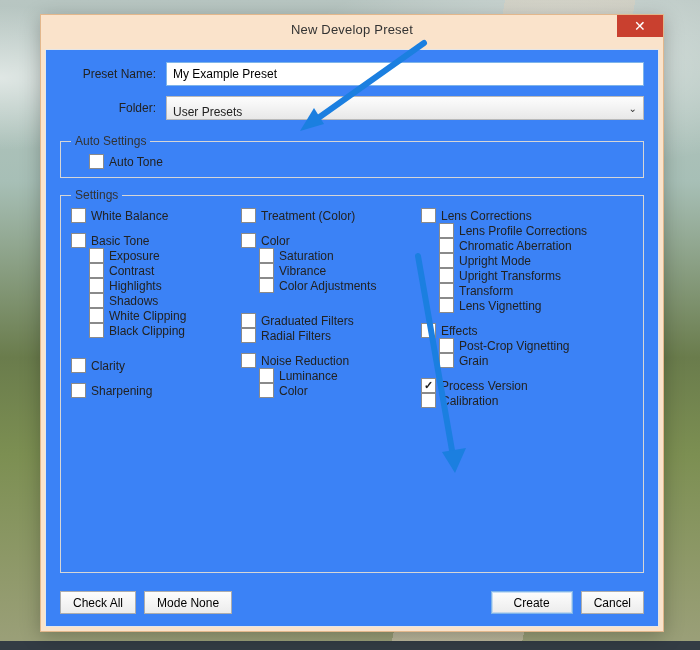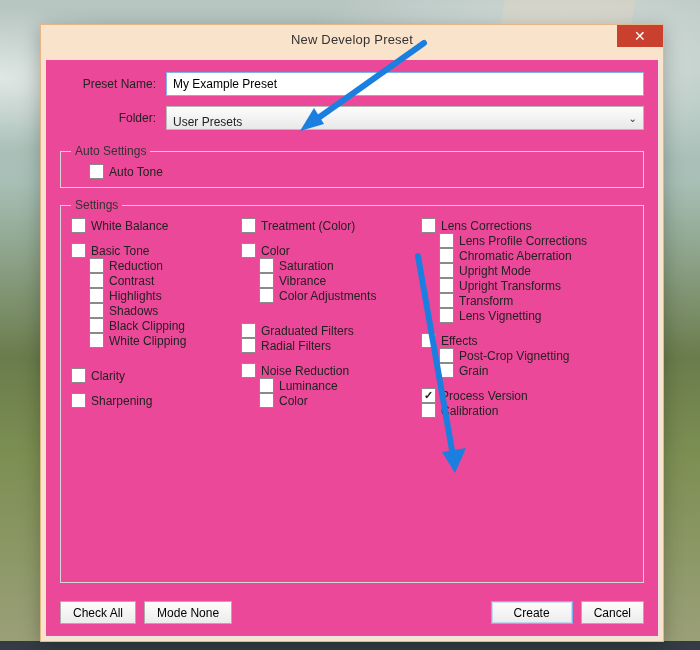--- a/index.html
+++ b/index.html
@@ -2,24 +2,24 @@
 <html><head>
 <meta charset="utf-8">
 <style>
   html,body{margin:0;padding:0;width:700px;height:650px;font-family:"Segoe UI",Tahoma,sans-serif;font-size:12px;color:#222;overflow:hidden}
   .bg{position:absolute;inset:0;background:linear-gradient(to bottom,#b8c6c2 0%,#a7bfb6 28%,#6a7c4c 55%,#7c8f52 70%,#9ca07a 100%)}
   .bg::before{content:"";position:absolute;inset:0;background:
     radial-gradient(ellipse 300px 120px at 0% 12%,rgba(255,255,255,.6),transparent 60%),
     radial-gradient(ellipse 420px 160px at 80% 10%,rgba(255,255,255,.55),transparent 65%),
     linear-gradient(100deg,transparent 0 62%,rgba(210,200,180,.6) 62% 78%,transparent 78%)}
   .bg::after{content:"";position:absolute;left:0;right:0;bottom:0;height:9px;background:#333c44}
-  .dialog{position:absolute;left:40px;top:24px;width:622px;height:616px;background:#fae3cb;border:1px solid #e2b78c;box-shadow:0 4px 18px rgba(0,0,0,.25)}
+  .dialog{position:absolute;left:40px;top:14px;width:622px;height:616px;background:#fae3cb;border:1px solid #e2b78c;box-shadow:0 4px 18px rgba(0,0,0,.25)}
   .titlebar{height:30px;line-height:30px;text-align:center;color:#333;font-size:13px;letter-spacing:.2px;position:relative}
   .close{position:absolute;right:0;top:0;width:46px;height:22px;background:#c9402f;color:#fff;font-size:14px;display:flex;align-items:center;justify-content:center;cursor:pointer}
-  .body{background:#ec4899;margin:4px;padding:12px 14px 12px;height:calc(100% - 38px);box-sizing:border-box;border:1px solid #e6e6e6;display:flex;flex-direction:column}
+  .body{background:#3b82f6;margin:4px;padding:12px 14px 12px;height:calc(100% - 38px);box-sizing:border-box;border:1px solid #e6e6e6;display:flex;flex-direction:column}
   .row{display:flex;align-items:center;margin-bottom:10px}
   .rlbl{width:96px;text-align:right;padding-right:10px;color:#222}
   input[type=text]{flex:1;height:22px;border:1px solid #7eb4ea;padding:0 6px;font:inherit;background:#fff}
   .select{flex:1;height:22px;border:1px solid #b9b9b9;background:linear-gradient(#fdfdfd,#e8e8e8);padding:0 40px 0 6px;position:relative;display:flex;align-items:flex-end;cursor:pointer}
   .select .chev{position:absolute;right:6px;top:50%;transform:translateY(-50%);font-size:10px;color:#333}
   fieldset{border:1px solid #d6d6d6;margin:0 0 10px;padding:6px 10px 8px}
   legend{padding:0 4px;color:#333}
   .cb{display:flex;align-items:center;gap:5px;margin:0 0;cursor:pointer;user-select:none}
   .box{width:13px;height:13px;border:1px solid #8a8a8a;background:#fff;display:inline-flex;align-items:center;justify-content:center;font-size:11px;line-height:1;color:#222}
   .box.checked::before{content:"✓";font-weight:bold}
@@ -81,41 +81,41 @@
             <span class="box"></span>
             <span>White Balance</span>
           </label>
         <div class="gap"></div>
         <label class="cb">
             <span class="box"></span>
             <span>Basic Tone</span>
           </label>
         <label class="cb indent1">
             <span class="box"></span>
-            <span>Reduction</span>
+            <span>Exposure</span>
           </label>
         <label class="cb indent1">
             <span class="box"></span>
             <span>Contrast</span>
           </label>
         <label class="cb indent1">
             <span class="box"></span>
             <span>Highlights</span>
           </label>
         <label class="cb indent1">
             <span class="box"></span>
             <span>Shadows</span>
           </label>
         <label class="cb indent1">
             <span class="box"></span>
+            <span>White Clipping</span>
+          </label>
+        <label class="cb indent1">
+            <span class="box"></span>
             <span>Black Clipping</span>
-          </label>
-        <label class="cb indent1">
-            <span class="box"></span>
-            <span>White Clipping</span>
           </label>
         <div class="gap"></div>
         <div class="gap"></div>
         <label class="cb">
             <span class="box"></span>
             <span>Clarity</span>
           </label>
         <div class="gap"></div>
         <label class="cb">
             <span class="box"></span>

